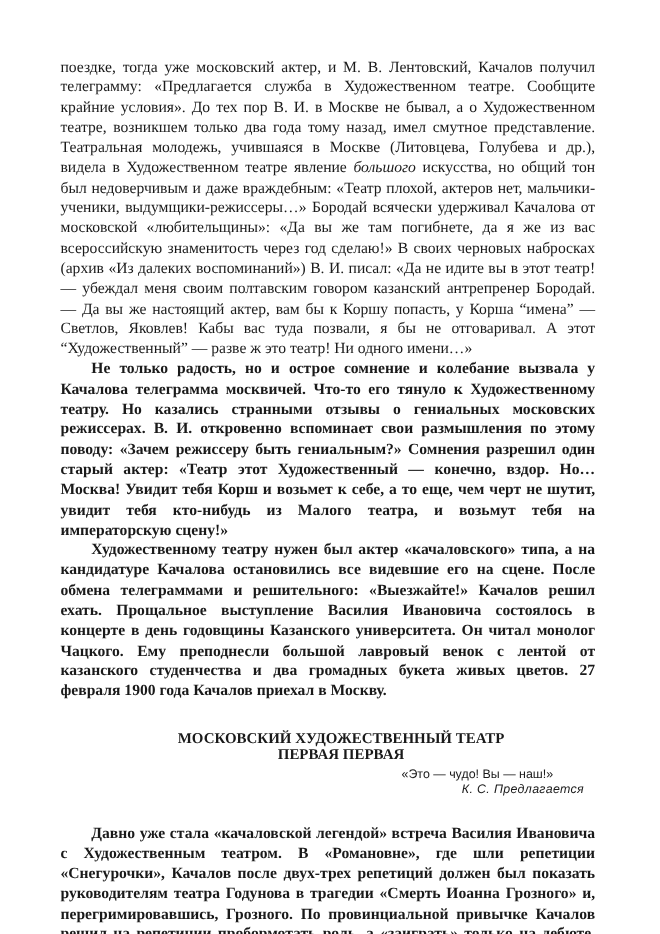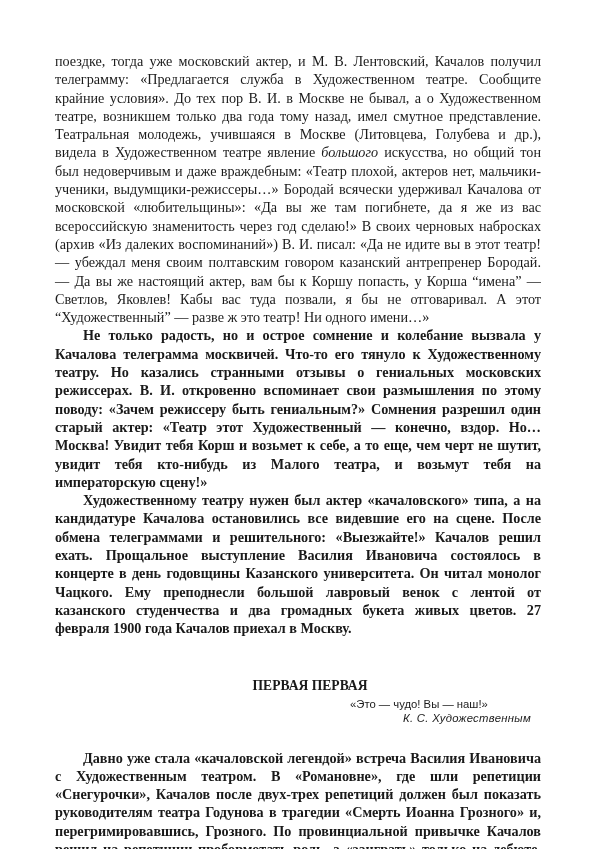--- a/index.html
+++ b/index.html
@@ -48,21 +48,21 @@
     .epigraph {
       margin-top: 4px;
       font-family: "Liberation Sans", "DejaVu Sans", sans-serif;
       font-size: 11.3px;
       line-height: 14.5px;
       position: relative;
       height: 30px;
     }
     .epigraph .quote {
       position: absolute;
-      left: 295px;
+      left: 310px;
       top: 0;
       white-space: nowrap;
     }
     .epigraph .author {
       position: absolute;
       right: 10px;
       top: 14px;
       font-style: italic;
       white-space: nowrap;
       letter-spacing: 0.3px;
@@ -78,26 +78,26 @@
 
   <p class="para"><span>поездке, тогда уже московский актер, и М. В. Лентовский, Качалов получил телеграмму: «Предлагается служба в Художественном театре. Сообщите крайние условия». До тех пор В. И. в Москве не бывал, а о Художественном театре, возникшем только два года тому назад, имел смутное представление. Театральная молодежь, учившаяся в Москве (Литовцева, Голубева и др.), видела в Художественном театре явление </span><i>большого</i><span> искусства, но общий тон был недоверчивым и даже враждебным: «Театр плохой, актеров нет, мальчики-ученики, выдумщики-режиссеры…» Бородай всячески удерживал Качалова от московской «любительщины»: «Да вы же там погибнете, да я же из вас всероссийскую знаменитость через год сделаю!» В своих черновых набросках (архив «Из далеких воспоминаний») В. И. писал: «Да не идите вы в этот театр! — убеждал меня своим полтавским говором казанский антрепренер Бородай. — Да вы же настоящий актер, вам бы к Коршу попасть, у Корша “имена” — Светлов, Яковлев! Кабы вас туда позвали, я бы не отговаривал. А этот “Художественный” — разве ж это театр! Ни одного имени…»</span></p>
 
   <p class="para indent">Не только радость, но и острое сомнение и колебание вызвала у Качалова телеграмма москвичей. Что-то его тянуло к Художественному театру. Но казались странными отзывы о гениальных московских режиссерах. В. И. откровенно вспоминает свои размышления по этому поводу: «Зачем режиссеру быть гениальным?» Сомнения разрешил один старый актер: «Театр этот Художественный — конечно, вздор. Но… Москва! Увидит тебя Корш и возьмет к себе, а то еще, чем черт не шутит, увидит тебя кто-нибудь из Малого театра, и возьмут тебя на императорскую сцену!»</p>
 
   <p class="para indent">Художественному театру нужен был актер «качаловского» типа, а на кандидатуре Качалова остановились все видевшие его на сцене. После обмена телеграммами и решительного: «Выезжайте!» Качалов решил ехать. Прощальное выступление Василия Ивановича состоялось в концерте в день годовщины Казанского университета. Он читал монолог Чацкого. Ему преподнесли большой лавровый венок с лентой от казанского студенчества и два громадных букета живых цветов. 27 февраля 1900 года Качалов приехал в Москву.</p>
 
   <div class="spacer-1"></div>
 
   <h2 class="heading">
-    <br>
+    <span>МОСКОВСКИЙ ХУДОЖЕСТВЕННЫЙ ТЕАТР</span><br>
     <span>ПЕРВАЯ ПЕРВАЯ</span>
   </h2>
 
   <div class="epigraph">
     <span class="quote">«Это — чудо! Вы — наш!»</span>
-    <span class="author">К. С. Художественным</span>
+    <span class="author">К. С. Предлагается</span>
   </div>
 
   <div class="spacer-2"></div>
 
   <p class="para indent">Давно уже стала «качаловской легендой» встреча Василия Ивановича с Художественным театром. В «Романовне», где шли репетиции «Снегурочки», Качалов после двух-трех репетиций должен был показать руководителям театра Годунова в трагедии «Смерть Иоанна Грозного» и, перегримировавшись, Грозного. По провинциальной привычке Качалов решил на репетиции пробормотать роль, а «заиграть» только на дебюте. Но когда он убедился, что даже в самых маленьких ролях актеры Художественного театра живут</p>
 
 </div>
 
 </body></html>

